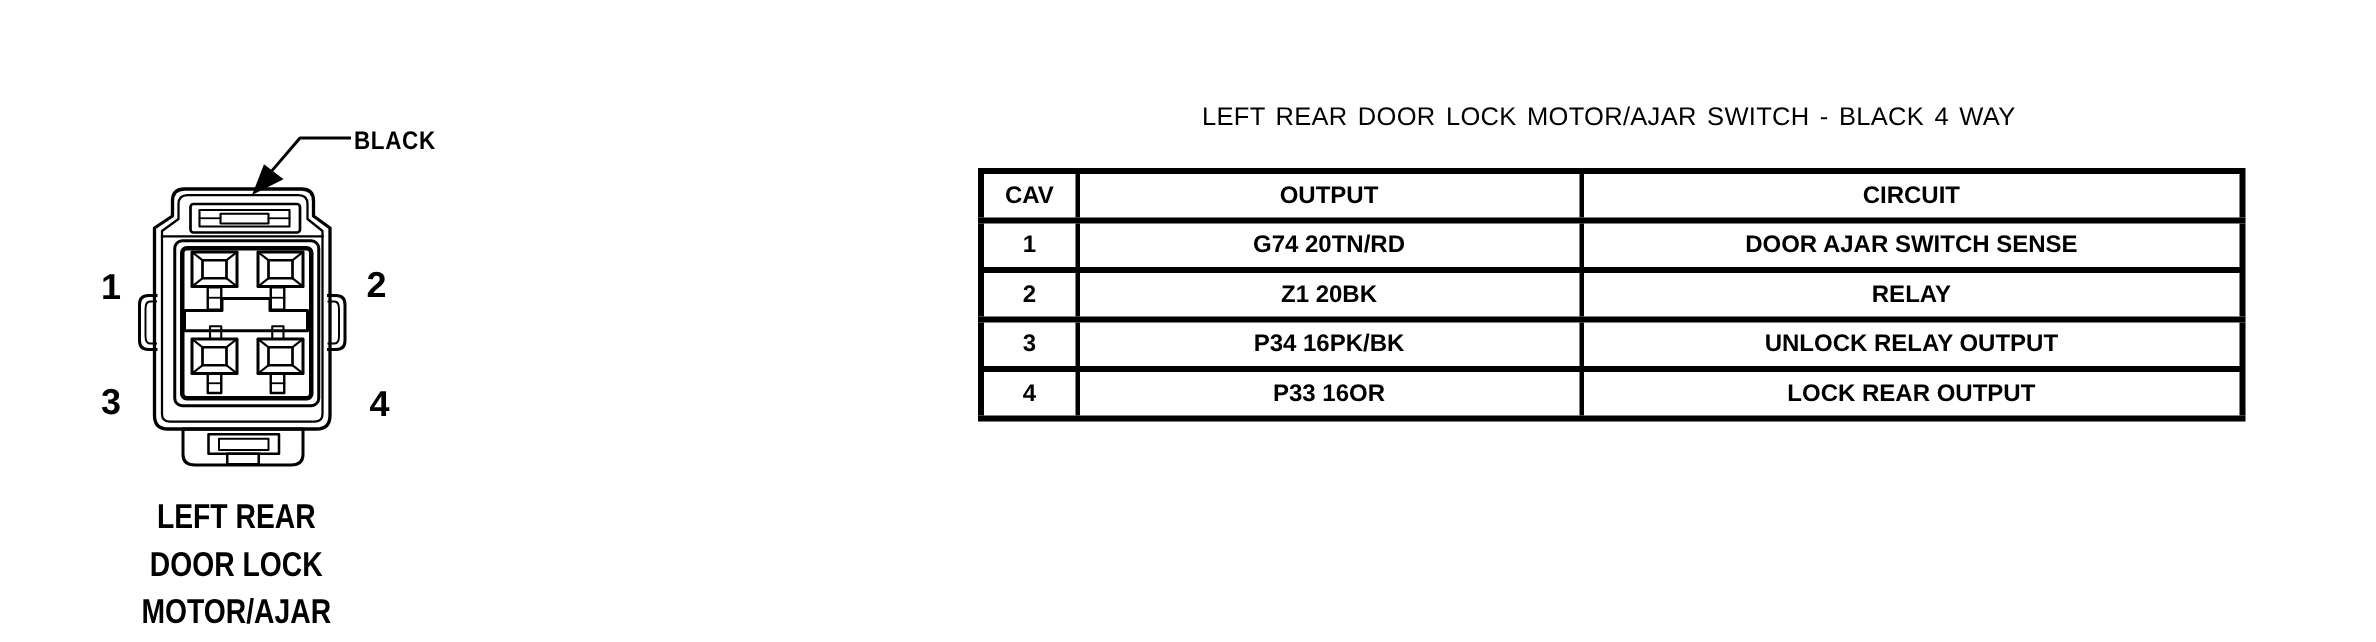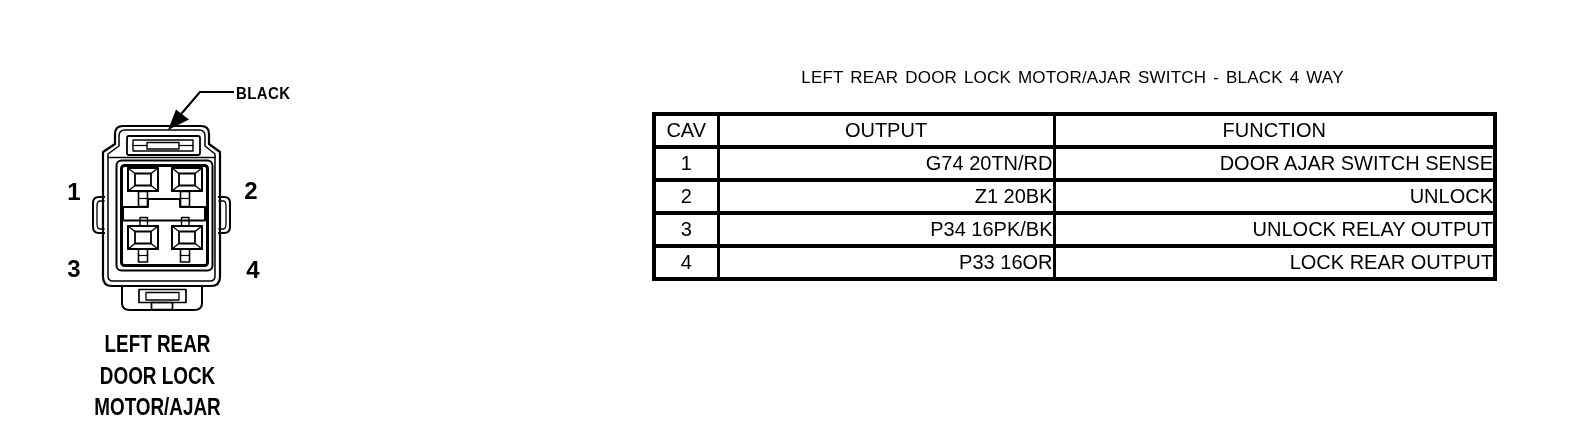--- a/index.html
+++ b/index.html
@@ -91,30 +91,30 @@
     table-layout: fixed;
     border: 4px solid #000;
   }
   table.pinout th,
   table.pinout td {
     border-left: 3px solid #000;
     border-right: 3px solid #000;
     border-top: 4px solid #000;
     border-bottom: 4px solid #000;
     height: 29px;
-    font-size: 20px;
-    font-weight: normal;
+    font-size: 16px;
+    font-weight: bold;
     vertical-align: middle;
     padding: 0;
     overflow: hidden;
     white-space: nowrap;
   }
   table.pinout th { text-align: center; }
   td.cell-cav { text-align: center; }
-  td.cell-left { text-align: right; padding-left: 9px; }
+  td.cell-left { text-align: center; padding-left: 9px; }
 </style>
 </head>
 <body>
 
 <div class="page">
 
   <div class="connector-figure">
 
     <svg class="connector-svg" width="330" height="290" viewBox="0 0 330 290" fill="none" stroke="#000000" stroke-linejoin="round" stroke-linecap="square">
 
@@ -229,33 +229,33 @@
   <table class="pinout">
     <colgroup>
       <col style="width:64px">
       <col style="width:336px">
       <col style="width:441px">
     </colgroup>
     <thead>
       <tr>
         <th>CAV</th>
         <th>OUTPUT</th>
-        <th>FUNCTION</th>
+        <th>CIRCUIT</th>
       </tr>
     </thead>
     <tbody>
       <tr>
         <td class="cell-cav">1</td>
         <td class="cell-left">G74 20TN/RD</td>
         <td class="cell-left">DOOR AJAR SWITCH SENSE</td>
       </tr>
       <tr>
         <td class="cell-cav">2</td>
         <td class="cell-left">Z1 20BK</td>
-        <td class="cell-left">UNLOCK</td>
+        <td class="cell-left">RELAY</td>
       </tr>
       <tr>
         <td class="cell-cav">3</td>
         <td class="cell-left">P34 16PK/BK</td>
         <td class="cell-left">UNLOCK RELAY OUTPUT</td>
       </tr>
       <tr>
         <td class="cell-cav">4</td>
         <td class="cell-left">P33 16OR</td>
         <td class="cell-left">LOCK REAR OUTPUT</td>

